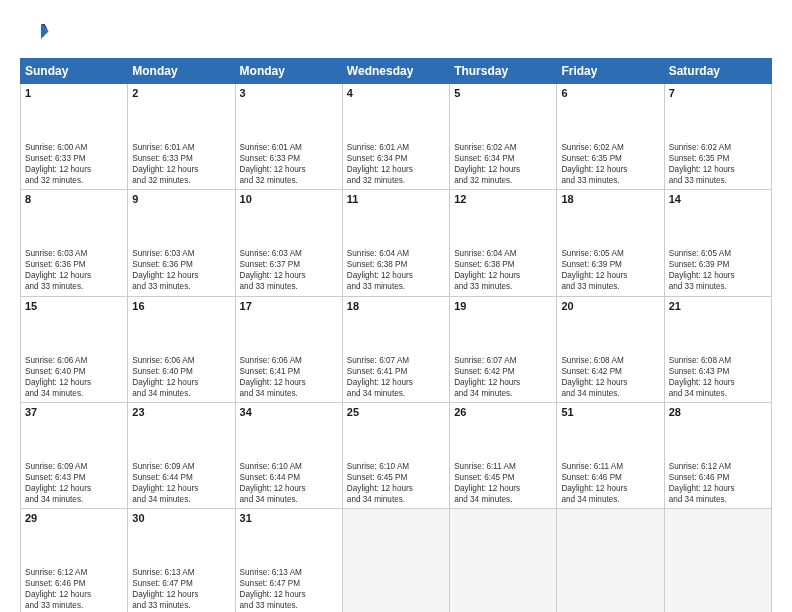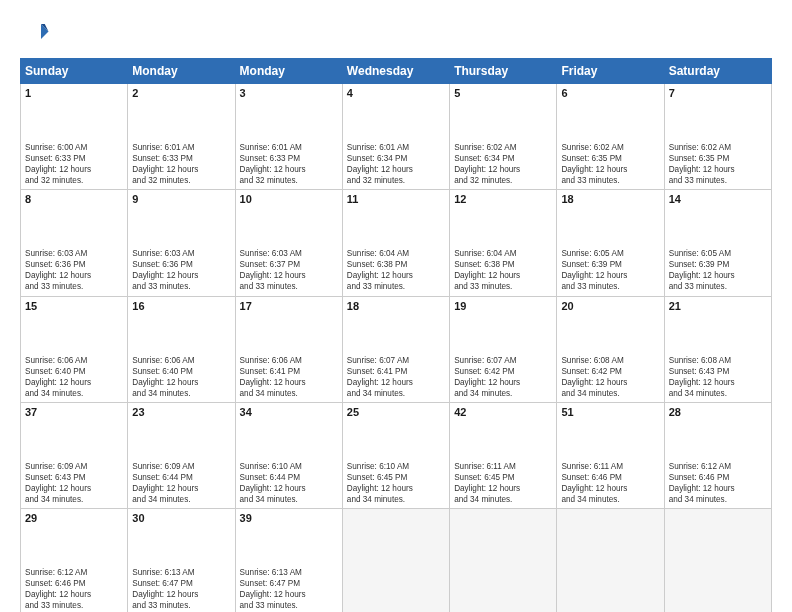--- a/index.html
+++ b/index.html
@@ -303,21 +303,21 @@
 and 34 minutes.</div>
           </td>
           <td>
             <span class="day-num">25</span>
             <div class="day-info" style="white-space: pre-line;">Sunrise: 6:10 AM
 Sunset: 6:45 PM
 Daylight: 12 hours
 and 34 minutes.</div>
           </td>
           <td>
-            <span class="day-num">42</span>
+            <span class="day-num">26</span>
             <div class="day-info" style="white-space: pre-line;">Sunrise: 6:11 AM
 Sunset: 6:45 PM
 Daylight: 12 hours
 and 34 minutes.</div>
           </td>
           <td>
             <span class="day-num">51</span>
             <div class="day-info" style="white-space: pre-line;">Sunrise: 6:11 AM
 Sunset: 6:46 PM
 Daylight: 12 hours
@@ -340,21 +340,21 @@
 and 33 minutes.</div>
           </td>
           <td>
             <span class="day-num">30</span>
             <div class="day-info" style="white-space: pre-line;">Sunrise: 6:13 AM
 Sunset: 6:47 PM
 Daylight: 12 hours
 and 33 minutes.</div>
           </td>
           <td>
-            <span class="day-num">39</span>
+            <span class="day-num">31</span>
             <div class="day-info" style="white-space: pre-line;">Sunrise: 6:13 AM
 Sunset: 6:47 PM
 Daylight: 12 hours
 and 33 minutes.</div>
           </td>
           <td class="empty"></td>
           <td class="empty"></td>
           <td class="empty"></td>
           <td class="empty"></td>
         </tr>

